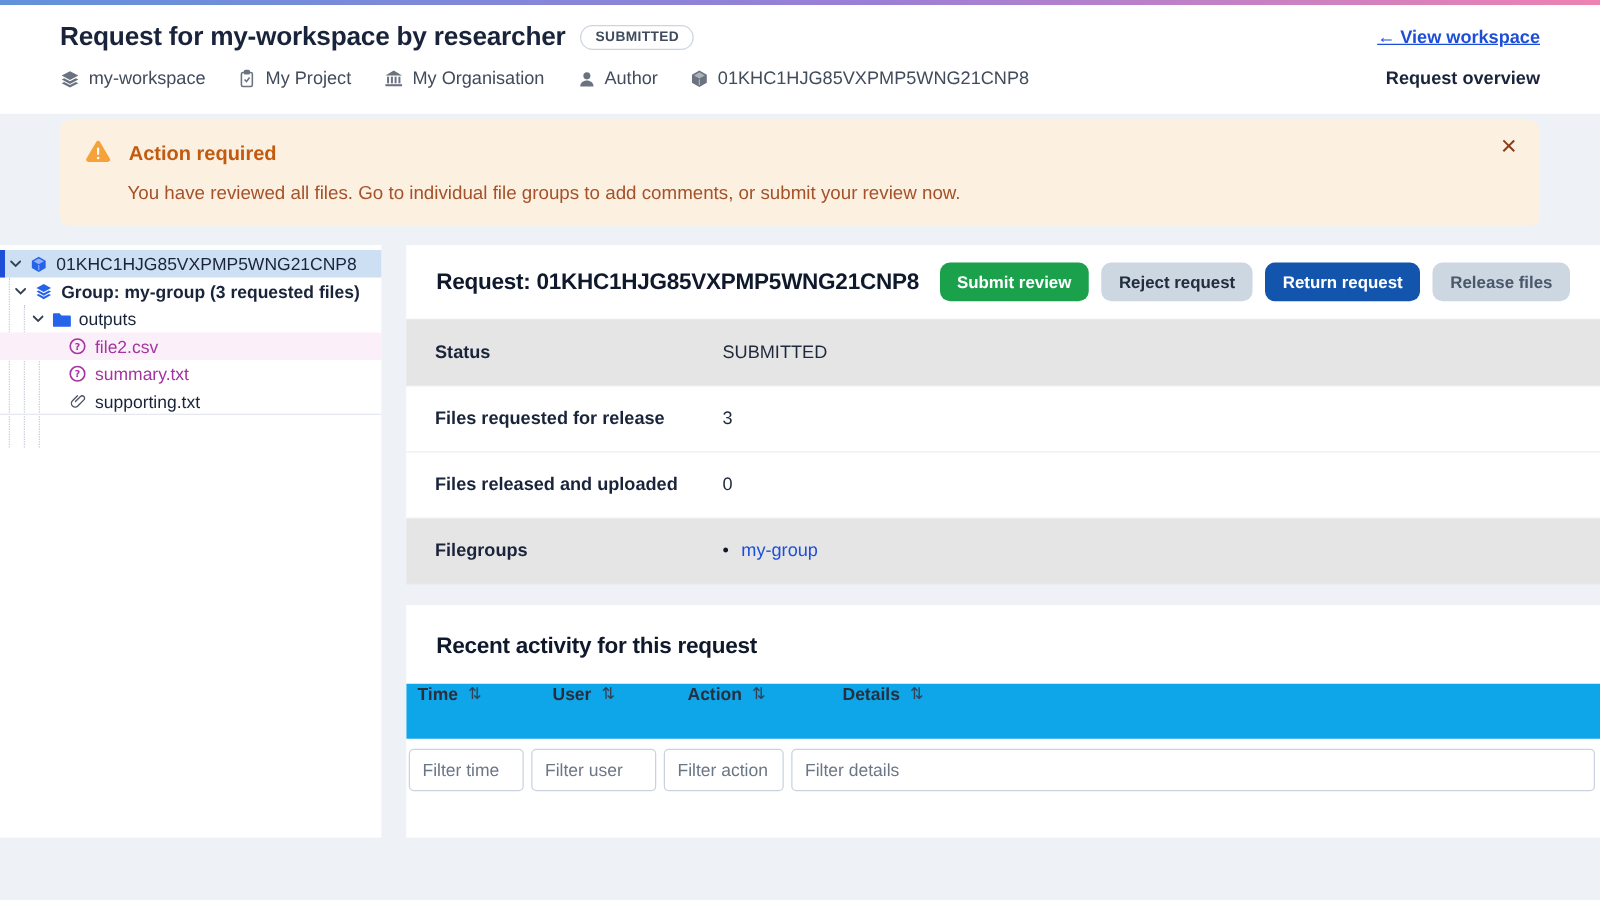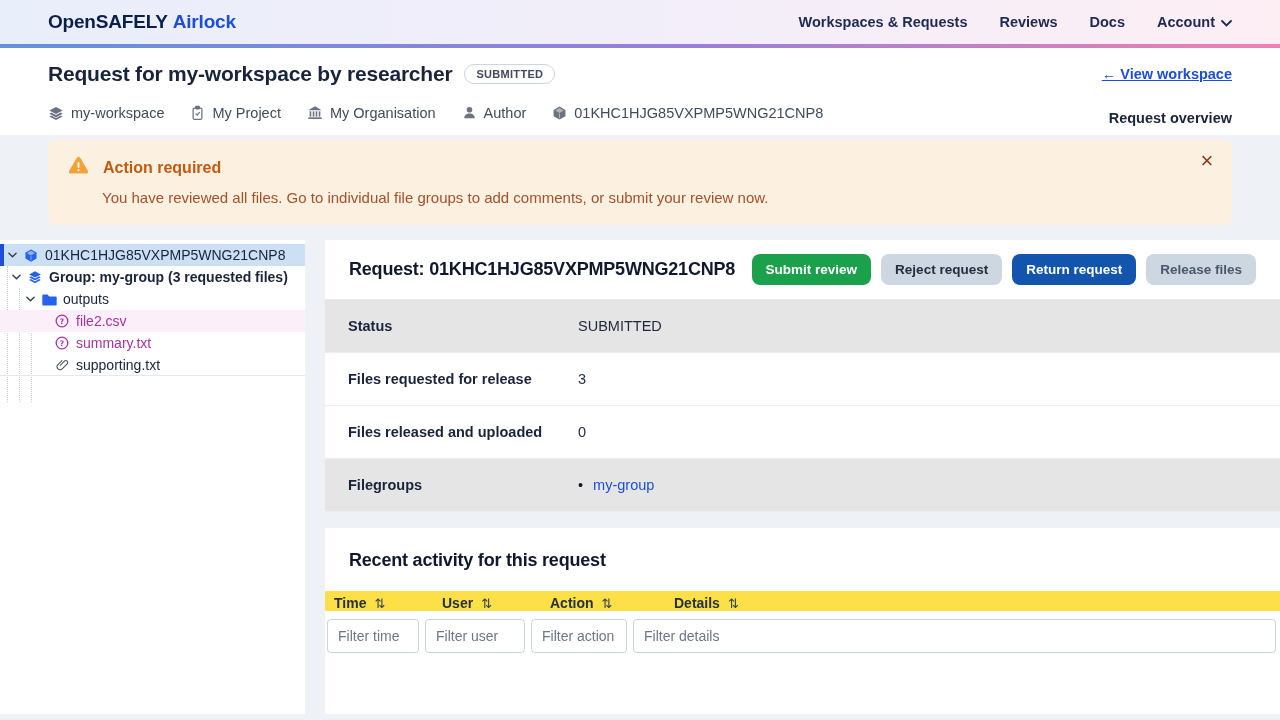--- a/index.html
+++ b/index.html
@@ -23,21 +23,21 @@
   .hero-row1 { display:flex; align-items:center; justify-content:space-between; }
   .hero-title-wrap { display:flex; align-items:center; gap:12px; }
   .page-title { font-size:21px; font-weight:800; color:#19233a; letter-spacing:-.2px; }
   .badge { font-size:11px; font-weight:700; color:#3f4a5c; background:#fff; border:1px solid #cbd5e1;
     border-radius:11px; padding:3px 11px; letter-spacing:.3px; }
   .link { color:#1d4ed8; font-weight:700; font-size:14.5px; text-decoration:underline; cursor:pointer; }
   .hero-row2 { display:flex; align-items:center; justify-content:space-between; margin-top:13px; }
   .meta { display:flex; align-items:center; gap:26px; }
   .meta-item { display:flex; align-items:center; gap:7px; font-size:14.5px; font-weight:500; color:#414b5a; }
   .meta-item svg { display:block; }
-  .overview-label { font-size:14.5px; font-weight:700; color:#19233a;margin-top:11px; }
+  .overview-label { font-size:14.5px; font-weight:700; color:#19233a; }
 
   
   .alert-zone { padding:5px 48px 0 48px; }
   .alert { position:relative; background:#fcf0e1; border-radius:8px; height:85px; padding:16px 40px 0 20px; }
   .alert-head { display:flex; align-items:center; gap:14px; }
   .alert-title { font-size:16px; font-weight:700; color:#c25a0f; }
   .alert-msg { margin:10px 0 0 34px; font-size:15px; color:#a5512a; }
   .alert-close { position:absolute; top:8px; right:12px; width:26px; height:26px; border:none; background:none;
     color:#8a3c14; font-size:22px; line-height:26px; font-weight:500; cursor:pointer; }
 
@@ -76,51 +76,35 @@
     border-bottom:1px solid #e9edf2; }
   .detail-row.alt { background:#e5e5e5; }
   .detail-label { width:230px; font-weight:700; color:#19233a; flex:none; }
   .detail-value { color:#1e293b; display:flex; align-items:center; gap:10px; }
   .detail-value .bullet { color:#10192c; }
   .fg-link { color:#1d4ed8; font-weight:500; text-decoration:none; cursor:pointer; }
 
   
   .activity { flex:1; overflow:hidden; padding-top:22px; }
   .activity h2 { font-size:18px; font-weight:700; color:#10192c; margin:0 24px 20px 24px; letter-spacing:-.2px; }
-  .thead { display:flex; align-items:flex-end; background:#fde047; height:20px; font-size:14px; font-weight:700; color:#26303f; }
+  .thead { display:flex; align-items:flex-start; background:#0ea5e9; height:44px; font-size:14px; font-weight:700; color:#26303f; }
   .th { display:flex; align-items:center; gap:8px; padding-left:9px; cursor:pointer; }
   .th .sort { font-size:13px; font-weight:400; color:#334155; }
   .c1 { width:108px; flex:none; } .c2 { width:108px; flex:none; } .c3 { width:124px; flex:none; } .c4 { flex:1; }
   .filter-row { display:flex; padding:8px 2px 0 2px; gap:6px; }
   .filter-row input { height:34px; border:1px solid #c9d2de; border-radius:4px; background:#fff;
     font-family:inherit; font-size:14px; color:#334155; padding:0 10px; }
   .filter-row input::placeholder { color:#6b7686; }
   .fi1 { width:92px; } .fi2 { width:100px; } .fi3 { width:96px; } .fi4 { flex:1; margin-right:2px; }
 </style>
 </head>
 <body>
 
 <div class="app">
 
-  <div class="topnav">
-    <div class="brand">
-      <span class="b1">OpenSAFELY</span><span class="b2">Airlock</span>
-    </div>
-    <div class="nav-links">
-      <span class="nav-link">Workspaces &amp; Requests</span>
-      <span class="nav-link">Reviews</span>
-      <span class="nav-link">Docs</span>
-      <span class="nav-link nav-account">
-        <span>Account</span>
-        <span><svg width="11" height="7" viewBox="0 0 11 7">
-              <polyline points="1,1 5.5,5.5 10,1" fill="none" stroke="#1e2a52" stroke-width="1.8" stroke-linecap="round"></polyline>
-            </svg></span>
-      </span>
-    </div>
-  </div>
   <div class="topnav-rule"></div>
 
   <div class="hero">
     <div class="hero-row1">
       <div class="hero-title-wrap">
         <span class="page-title">Request for my-workspace by researcher</span>
         <span class="badge">SUBMITTED</span>
       </div>
       <span class="link">← View workspace</span>
     </div>

